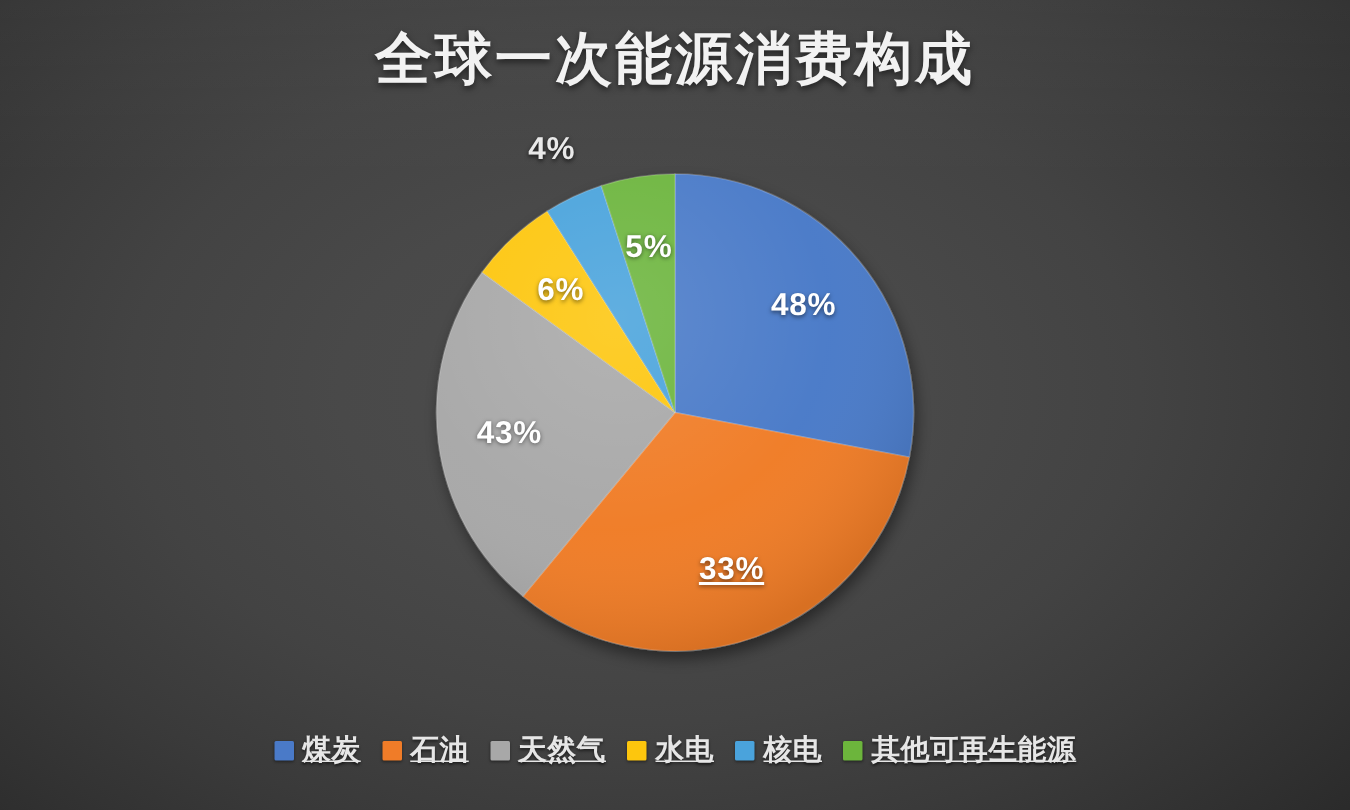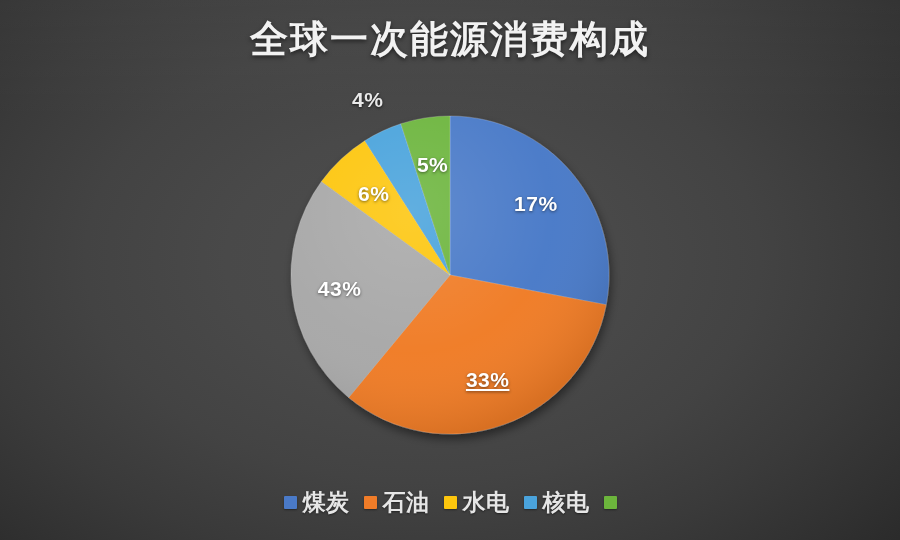--- a/index.html
+++ b/index.html
@@ -102,25 +102,26 @@
   }
   .legend-swatch {
     width: 13px;
     height: 13px;
     border-radius: 1px;
     display: block;
     box-shadow: 0 1px 2px rgba(0,0,0,0.4);
   }
   .legend-label {
     color: #e6e6e6;
-    font-size: 23px;
+    font-size: 19px;
     font-weight: bold;
     letter-spacing: 0.5px;
     white-space: nowrap;
     text-shadow: 0 1px 2px rgba(0,0,0,0.5);
+    text-decoration: underline;
   }
 </style>
 </head>
 <body>
 
 <div id="stage">
 
   <div id="sheen"></div>
 
   <div id="chart-title">全球一次能源消费构成</div>
@@ -141,44 +142,49 @@
           <path d="M 160 160 L 160.00 1.00 A 159 159 0 0 1 316.18 189.79 Z" fill="#4a7ac8" stroke="rgba(255,255,255,0.18)" stroke-width="1"></path>
           <path d="M 160 160 L 316.18 189.79 A 159 159 0 0 1 58.65 282.51 Z" fill="#f07c28" stroke="rgba(255,255,255,0.18)" stroke-width="1"></path>
           <path d="M 160 160 L 58.65 282.51 A 159 159 0 0 1 31.37 66.54 Z" fill="#a8a8a8" stroke="rgba(255,255,255,0.18)" stroke-width="1"></path>
           <path d="M 160 160 L 31.37 66.54 A 159 159 0 0 1 74.80 25.75 Z" fill="#fdc60d" stroke="rgba(255,255,255,0.18)" stroke-width="1"></path>
           <path d="M 160 160 L 74.80 25.75 A 159 159 0 0 1 110.87 8.78 Z" fill="#4aa3dc" stroke="rgba(255,255,255,0.18)" stroke-width="1"></path>
           <path d="M 160 160 L 110.87 8.78 A 159 159 0 0 1 160.00 1.00 Z" fill="#6cb53c" stroke="rgba(255,255,255,0.18)" stroke-width="1"></path>
         </g>
       <circle cx="160" cy="160" r="159" fill="url(#pieSheen)"></circle>
     </svg>
     <div id="pie-labels">
-        <div class="slice-label" style="left: 245.8px; top: 89.1px;">17%</div>
+        <div class="slice-label" style="left: 245.8px; top: 89.1px;">48%</div>
         <div class="slice-label" style="left: 197.7px; top: 264.7px; text-decoration: underline;">33%</div>
         <div class="slice-label" style="left: 49.6px; top: 173.9px;">43%</div>
         <div class="slice-label" style="left: 83.8px; top: 78.9px;">6%</div>
         <div class="slice-label outside" style="left: 77.8px; top: -14.6px;">4%</div>
         <div class="slice-label" style="left: 142.6px; top: 50.1px;">5%</div>
       </div>
   </div>
 
   <div id="legend">
       <div class="legend-item">
         <span class="legend-swatch" style="background: rgb(74, 122, 200);"></span>
         <span class="legend-label">煤炭</span>
       </div>
       <div class="legend-item">
         <span class="legend-swatch" style="background: rgb(240, 124, 40);"></span>
         <span class="legend-label">石油</span>
       </div>
       <div class="legend-item">
+        <span class="legend-swatch" style="background: rgb(168, 168, 168);"></span>
+        <span class="legend-label">天然气</span>
+      </div>
+      <div class="legend-item">
         <span class="legend-swatch" style="background: rgb(253, 198, 13);"></span>
         <span class="legend-label">水电</span>
       </div>
       <div class="legend-item">
         <span class="legend-swatch" style="background: rgb(74, 163, 220);"></span>
         <span class="legend-label">核电</span>
       </div>
       <div class="legend-item">
         <span class="legend-swatch" style="background: rgb(108, 181, 60);"></span>
+        <span class="legend-label">其他可再生能源</span>
       </div>
     </div>
 
 </div>
 
 </body></html>

